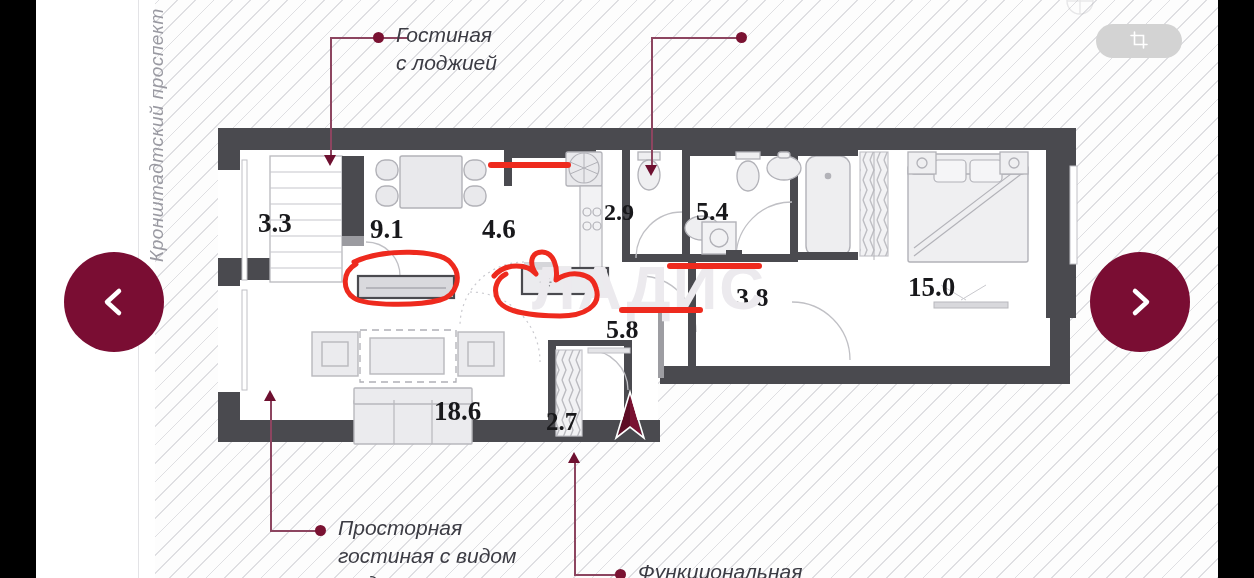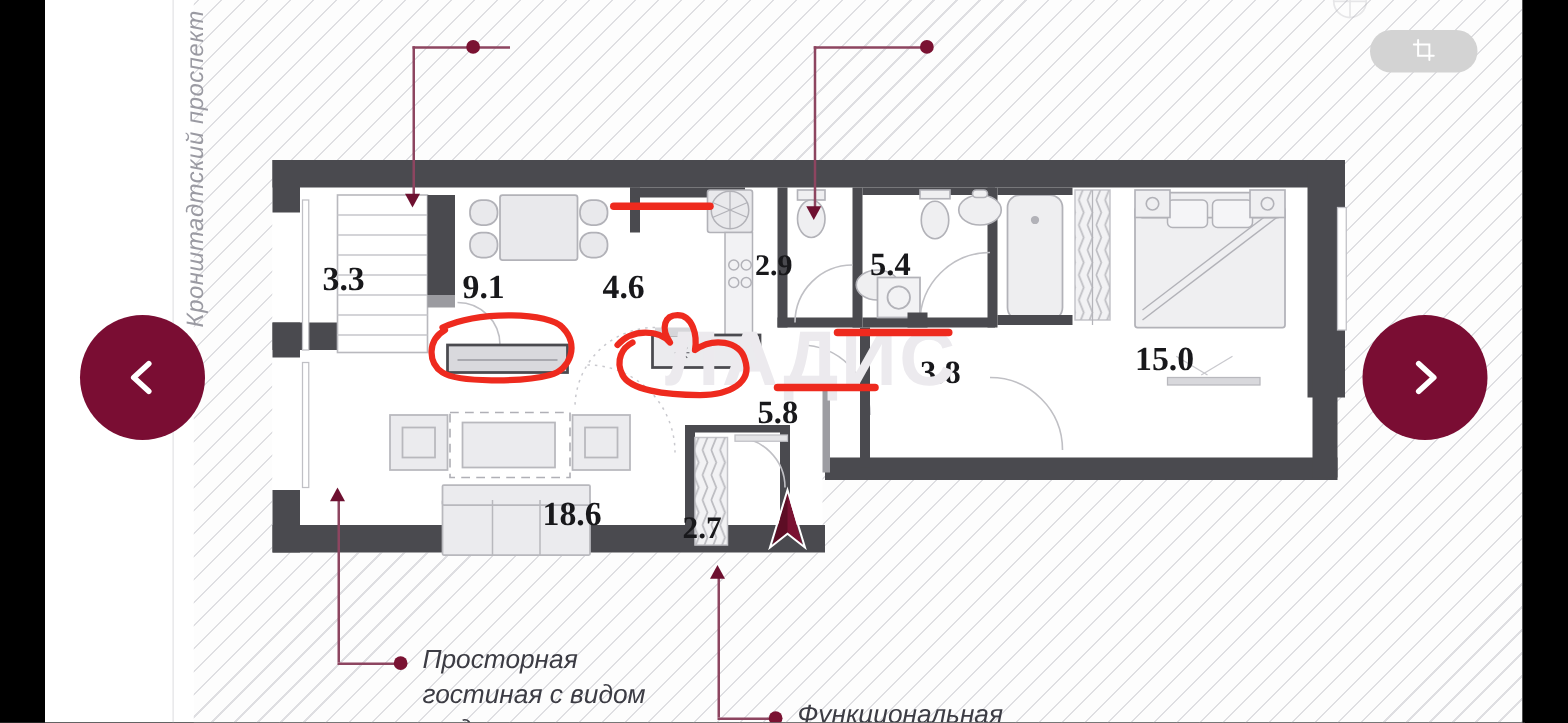--- a/index.html
+++ b/index.html
@@ -398,20 +398,22 @@
           <path d="M586 310 H664" stroke-width="6"></path>
         </g>
       </svg>
     </div>
 
     <div class="callout" style="left:0;top:0;width:1182px;height:578px;">
       <div class="leader h" style="left:294px;top:37px;width:78px;background:#8d4560;"></div>
       <div class="leader v" style="left:294px;top:37px;height:120px;background:#8d4560;"></div>
       <div class="arrowhead down" style="left:288px;top:155px;"></div>
       <div class="dot" style="left:337px;top:32px;"></div>
+      <div class="ctext" style="position:absolute;left:360px;top:21px;">Гостиная
+с лоджией</div>
     </div>
 
     <div class="callout" style="left:0;top:0;width:1182px;height:578px;">
       <div class="leader h" style="left:615px;top:37px;width:90px;background:#8d4560;"></div>
       <div class="leader v" style="left:615px;top:37px;height:130px;background:#8d4560;"></div>
       <div class="arrowhead down" style="left:609px;top:165px;"></div>
       <div class="dot" style="left:700px;top:32px;"></div>
     </div>
 
     <div class="callout" style="left:0;top:0;width:980px;height:578px;">

